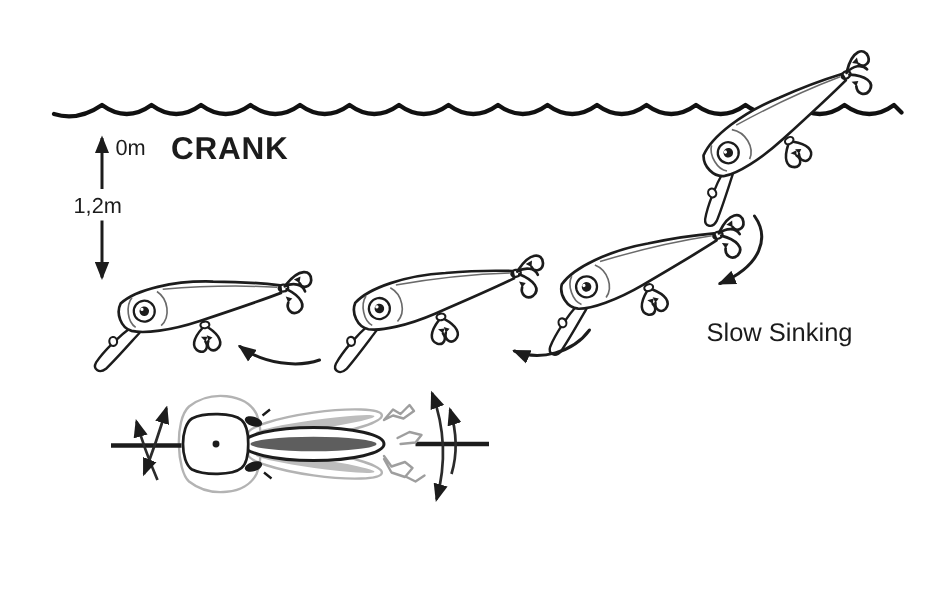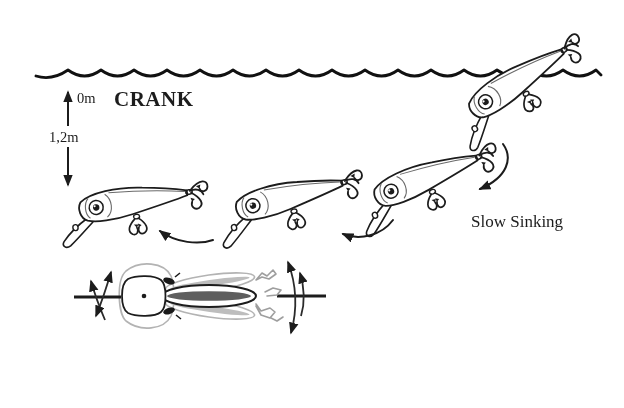--- a/index.html
+++ b/index.html
@@ -1,21 +1,21 @@
 <!DOCTYPE html>
 <html><head>
 <meta charset="utf-8">
 <style>
   html,body{margin:0;padding:0;background:#ffffff;}
   #stage{
     position:relative;
     width:624px;height:408px;
     background:#ffffff;
     overflow:hidden;
-    font-family:Liberation Serif, serif;
+    font-family:Liberation Sans, sans-serif;
   }
   svg{display:block;}
   text{fill:#1c1c1c;}
   .title-text{font-size:21px;font-weight:700;letter-spacing:.5px;}
   .depth-text{font-size:14.5px;}
   .note-text{font-size:17px;}
 </style>
 </head>
 <body>
 

